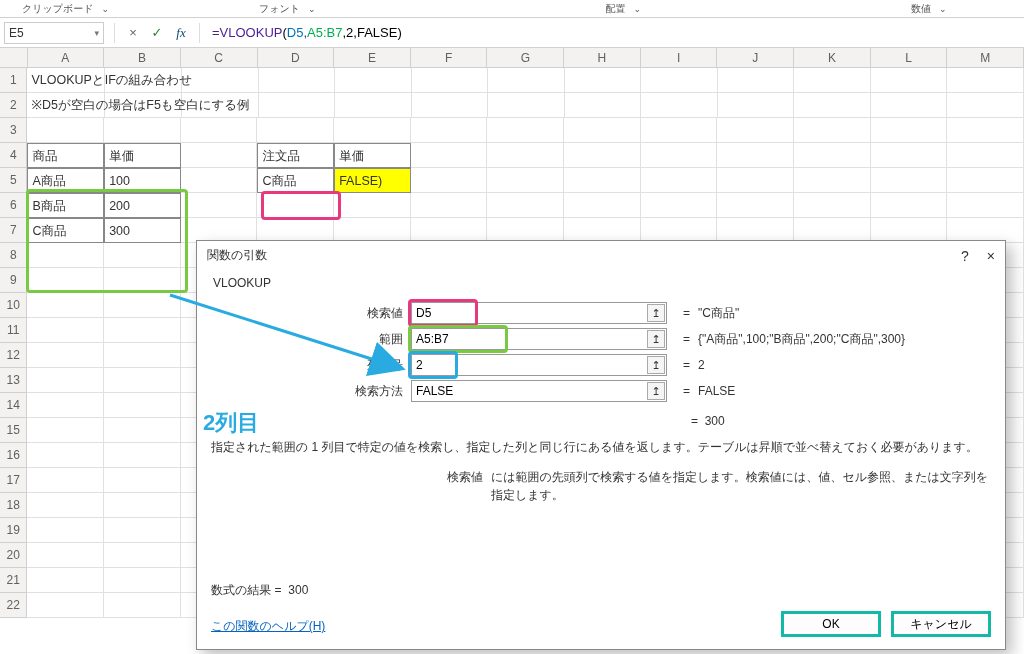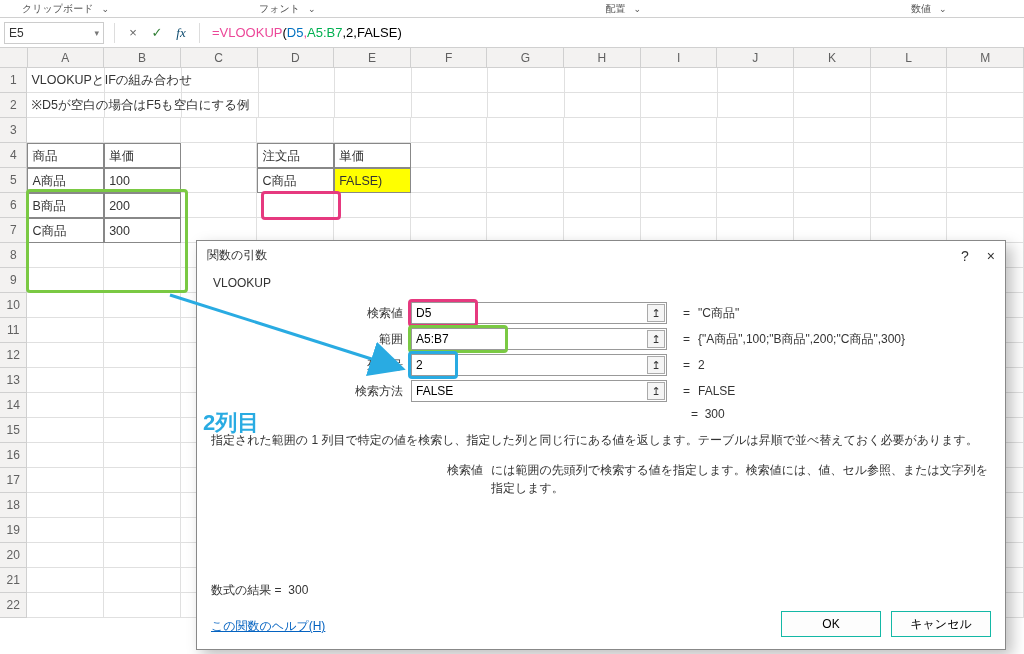--- a/index.html
+++ b/index.html
@@ -52,21 +52,21 @@
   }
   .fb-btn.fx { font-style: italic; font-family: serif; color:#0c4a6e;}
   .formula-input {
     flex: 1;
     height: 22px;
     display: flex;
     align-items: center;
     padding: 0 6px;
     font-size: 13px;
   }
-  .formula-input .black { color:#ec4899; }
+  .formula-input .black { color:#4c1d95; }
   .formula-input .paren { color:#000; }
   .formula-input .arg1 { color:#0070c0; }
   .formula-input .arg2 { color:#00b050; }
   .formula-input .rest { color:#000; }
 
   .grid-area {
     position: relative;
     display: flex;
     flex-direction: column;
     height: calc(654px - 18px - 30px);
@@ -187,21 +187,21 @@
     display:flex; align-items:center; justify-content:center;
     font-size: 11px;
   }
   .dlg-row .eq {
     margin: 0 8px 0 16px;
     color: #333;
   }
   .dlg-row .res { color:#333; }
   .dlg-eq-result {
     margin-left: 480px;
-    margin-top: 5px;
+    margin-top: 12px;
   }
   .dlg-desc {
     margin-top: 10px;
     font-size: 12px;
     line-height: 1.5;
   }
   .dlg-desc2 {
     margin-top: 12px;
     display: flex;
     font-size: 12px;
@@ -220,21 +220,21 @@
   .dlg-btns {
     position: absolute;
     right: 14px;
     bottom: 12px;
     display: flex;
     gap: 10px;
   }
   .dlg-btns button {
     width: 100px;
     height: 26px;
-    border: 1px solid #14b8a6;
+    border: 3px solid #14b8a6;
     background: #fdfdfd;
     font-size: 12px;
     font-family: inherit;
   }
 
   
   .arrow-svg {
     position: absolute;
     left: 150px;
     top: 290px;

